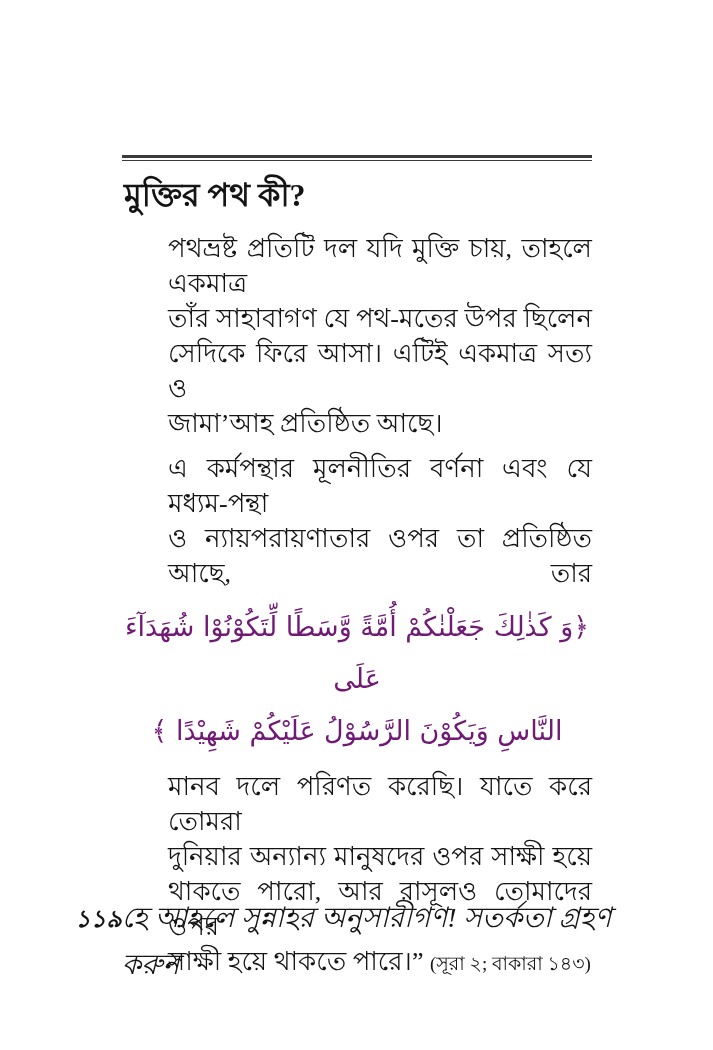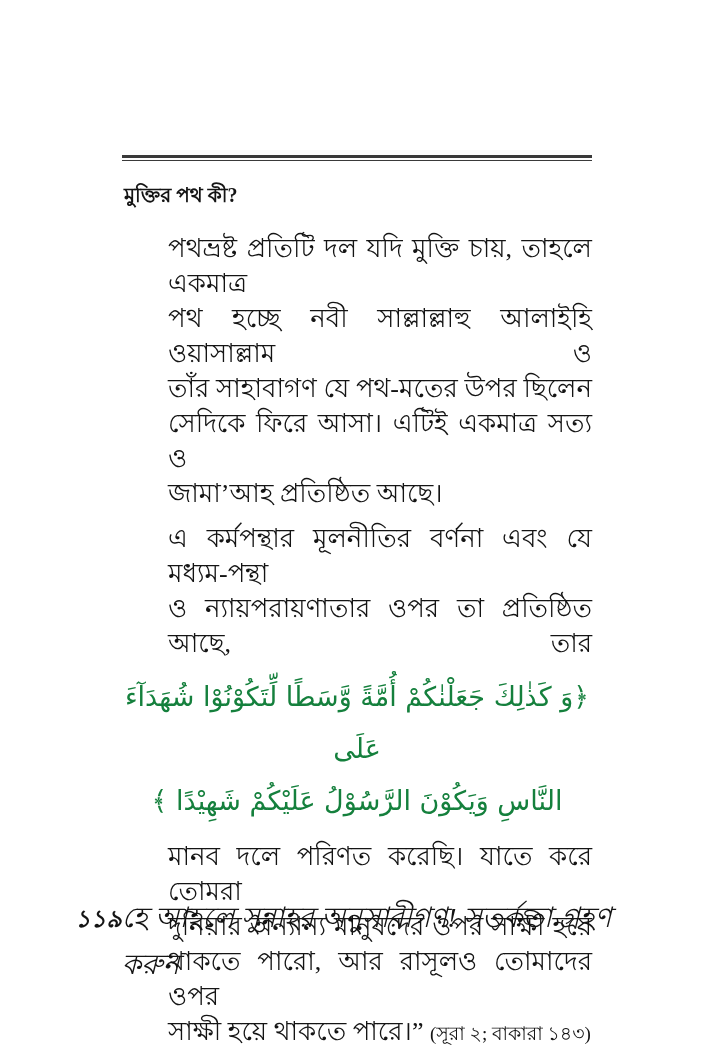--- a/index.html
+++ b/index.html
@@ -20,21 +20,21 @@
     left: 122px;
     top: 155px;
     width: 470px;
   }
   .rule {
     height: 2px;
     border-top: 3px solid #3a3a3a;
     border-bottom: 1px solid #3a3a3a;
   }
   .page-title {
-    font-size: 20px;
+    font-size: 32px;
     font-weight: 700;
     line-height: 40px;
     margin: 14px 0 16px 2px;
   }
   .para {
     margin: 0 0 10px 0;
     font-size: 26px;
     line-height: 35px;
   }
   .line {
@@ -49,21 +49,21 @@
   .arabic-block {
     margin: 8px 0 12px 0;
   }
   .arabic-line {
     direction: rtl;
     unicode-bidi: isolate;
     text-align: center;
     font-family: "DejaVu Sans", sans-serif;
     font-size: 27px;
     line-height: 52px;
-    color: #15803d;
+    color: #701a75;
   }
   .citation {
     font-size: 19px;
     white-space: nowrap;
   }
   .footer {
     position: absolute;
     left: 75px;
     right: 78px;
     top: 896px;
@@ -84,21 +84,20 @@
 <body>
 
 <div class="content">
 
   <div class="rule top"></div>
 
   <h1 class="page-title">মুক্তির পথ কী?</h1>
 
   <div class="para">
     <div class="line">পথভ্রষ্ট প্রতিটি দল যদি মুক্তি চায়, তাহলে একমাত্র</div>
-    <div class="line">পথ হচ্ছে নবী সাল্লাল্লাহু আলাইহি ওয়াসাল্লাম ও</div>
     <div class="line">তাঁর সাহাবাগণ যে পথ-মতের উপর ছিলেন</div>
     <div class="line">সেদিকে ফিরে আসা। এটিই একমাত্র সত্য ও</div>
     <div class="line last">জামা’আহ প্রতিষ্ঠিত আছে।</div>
   </div>
 
   <div class="para">
     <div class="line">এ কর্মপন্থার মূলনীতির বর্ণনা এবং যে মধ্যম-পন্থা</div>
     <div class="line">ও ন্যায়পরায়ণাতার ওপর তা প্রতিষ্ঠিত আছে, তার</div>
   </div>
 

